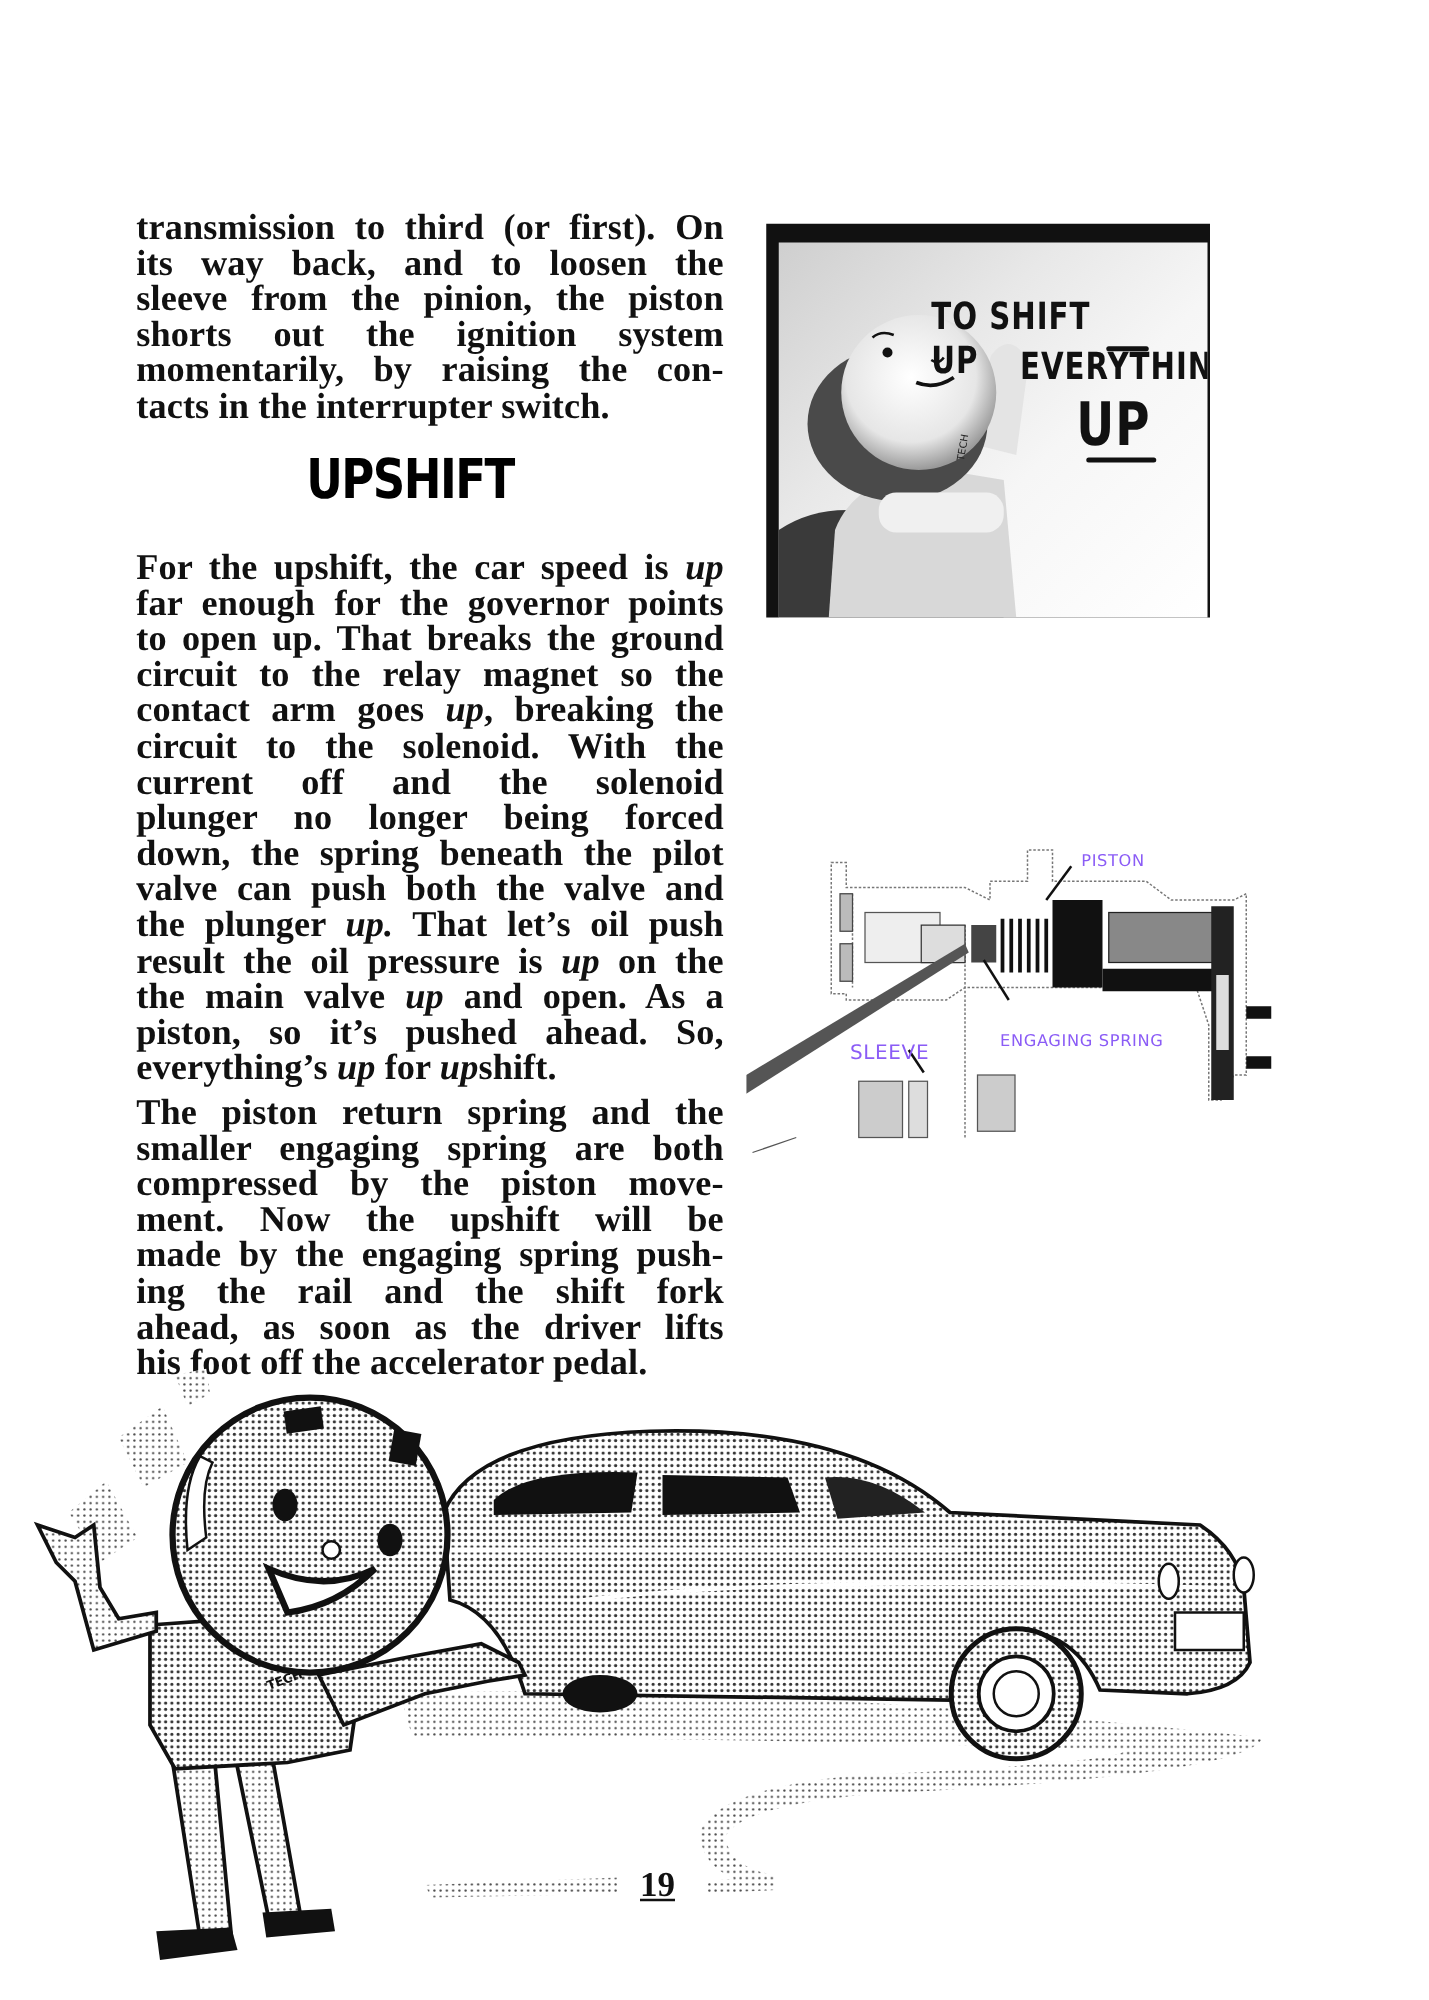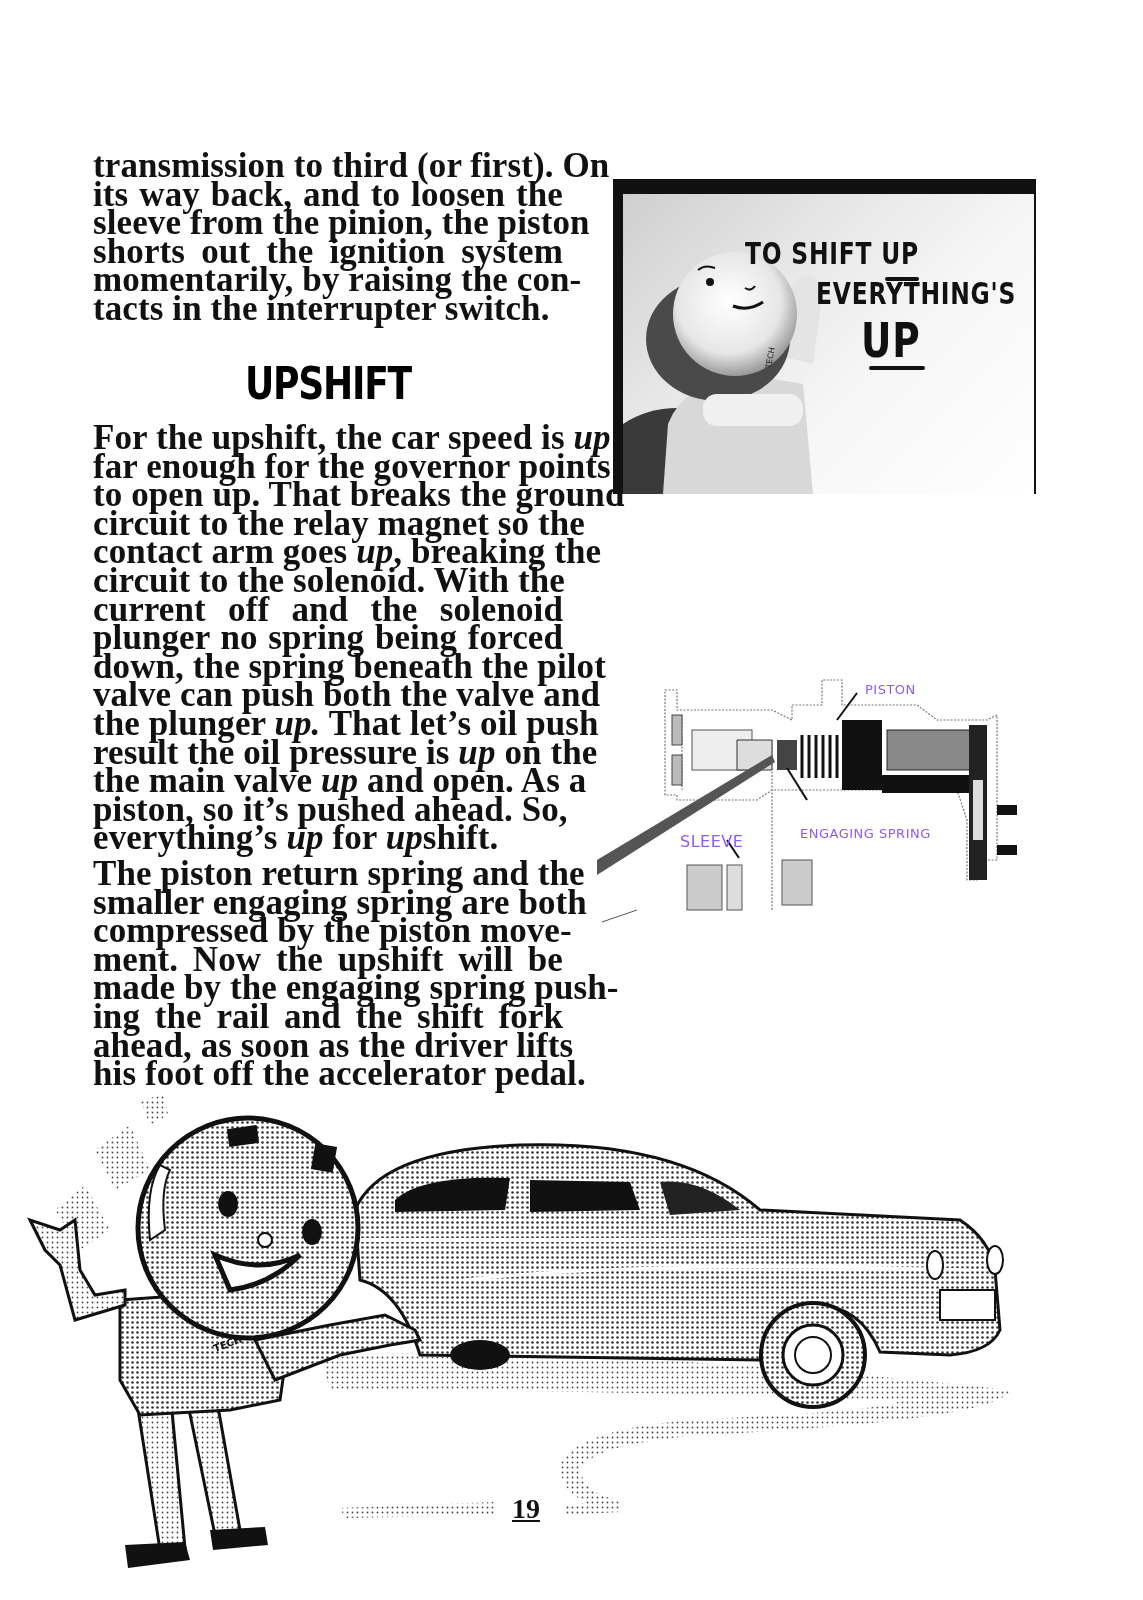--- a/index.html
+++ b/index.html
@@ -1,32 +1,32 @@
 <!DOCTYPE html>
 <html><head>
 <meta charset="utf-8">
 <style>
   html, body { margin: 0; padding: 0; background: #ffffff; }
   body { width: 1143px; height: 1600px; position: relative; overflow: hidden;
          font-family: "Liberation Serif", "DejaVu Serif", serif; color: #111; }
   .col { position: absolute; left: 93px; width: 470px; }
-  .para { font-size: 35px; line-height: 28.6px; font-weight: bold; text-align: justify;
-          margin: 0; letter-spacing: 0.1px; }
+  .para { font-size: 29px; line-height: 28.6px; font-weight: bold; text-align: justify;
+          margin: 16px; letter-spacing: 0.1px; }
   .para .line { display: block; text-align: justify; text-align-last: justify; white-space: nowrap; }
   .para .line.last { text-align-last: left; }
   .para em { font-style: italic; }
   #para1 { top: 152px; }
   #heading { position: absolute; top: 358px; left: 93px; width: 470px; text-align: center;
              font-family: "DejaVu Sans", "Liberation Sans", sans-serif; font-weight: bold;
              font-size: 44px; letter-spacing: -1.5px; transform: scaleX(0.82); transform-origin: center;
              color: #000; }
   #para2 { top: 424px; }
   #para3 { top: 860px; }
   
-  #photo { position: absolute; left: 613px; top: 179px; width: 423px; height: 315px;
+  #photo { position: absolute; left: 613px; top: 179px; width: 355px; height: 315px;
            background: #111; }
   #photo .inner { position: absolute; left: 10px; top: 15px; right: 2px; bottom: 0;
                   background: linear-gradient(135deg, #cfcfcf 0%, #e8e8e8 35%, #f6f6f6 60%, #ffffff 100%); overflow: hidden; }
   .sign { position: absolute; font-family: "DejaVu Sans", "Liberation Sans", sans-serif; font-weight: bold;
           color: #111; transform: scaleX(0.78); transform-origin: left; letter-spacing: 1px; }
   #sign1 { left: 122px; top: 42px; font-size: 30px; }
   #sign2 { left: 193px; top: 82px; font-size: 30px; }
   #sign3 { left: 238px; top: 118px; font-size: 48px; }
   .uline { position: absolute; height: 4px; background: #111; border-radius: 2px; }
   
@@ -53,21 +53,21 @@
 <div id="heading">UPSHIFT</div>
 
 <div class="col para" id="para2">
     <span class="line">For the upshift, the car speed is <em>up</em></span>
     <span class="line">far enough for the governor points</span>
     <span class="line">to open up. That breaks the ground</span>
     <span class="line">circuit to the relay magnet so the</span>
     <span class="line">contact arm goes <em>up</em>, breaking the</span>
     <span class="line">circuit to the solenoid. With the</span>
     <span class="line">current off and the solenoid</span>
-    <span class="line">plunger no spring being forced</span>
+    <span class="line">plunger no longer being forced</span>
     <span class="line">down, the spring beneath the pilot</span>
     <span class="line">valve can push both the valve and</span>
     <span class="line">the plunger <em>up.</em> That let’s oil push</span>
     <span class="line">result the oil pressure is <em>up</em> on the</span>
     <span class="line">the main valve <em>up</em> and open. As a</span>
     <span class="line">piston, so it’s pushed ahead. So,</span>
     <span class="line last">everything’s <em>up</em> for <em>up</em>shift.</span>
   </div>
 
 <div class="col para" id="para3">

